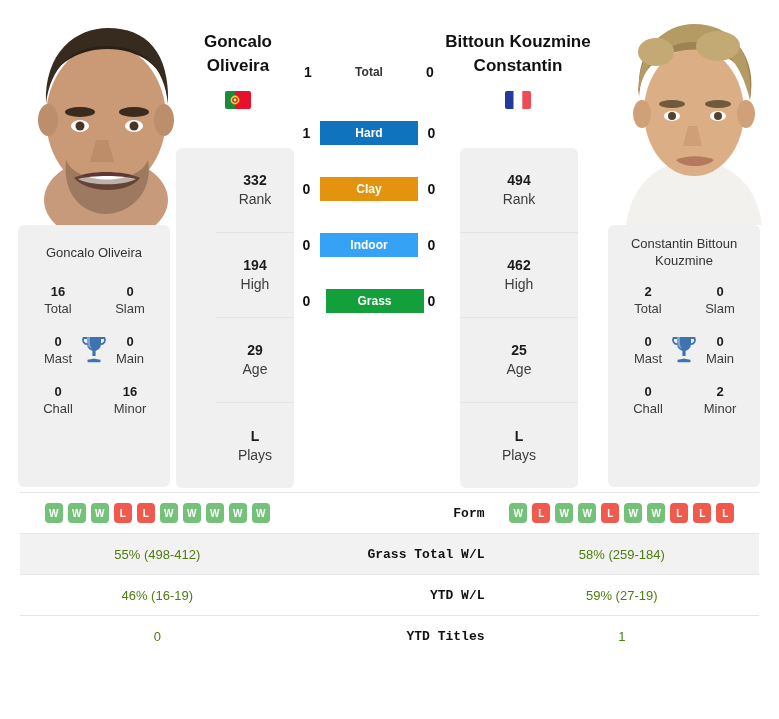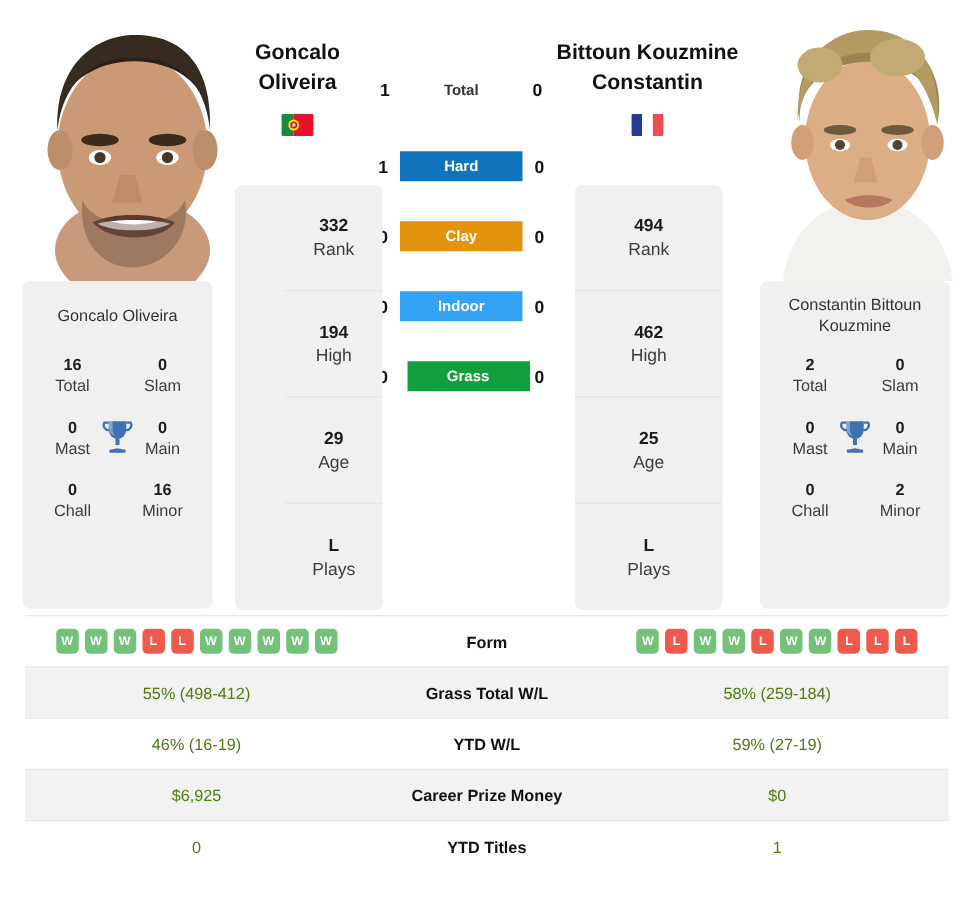--- a/index.html
+++ b/index.html
@@ -45,21 +45,21 @@
   .trophy-icon {
     position: absolute; left: 50%; transform: translateX(-50%);
     top: 52px; width: 26px; height: 28px;
   }
 
   
   .scard {
     position: absolute; top: 148px; width: 118px; height: 340px;
     background: #f0f0f0; border-radius: 6px; overflow: hidden;
   }
-  .scard-left  { left: 188px; padding-left: 40px; }
+  .scard-left  { left: 176px; padding-left: 40px; }
   .scard-right { left: 460px; }
   .sbox {
     height: 85px; display: flex; flex-direction: column;
     align-items: center; justify-content: center;
     border-bottom: 1px solid #e4e4e4;
   }
   .sbox:last-child { border-bottom: none; }
   .snum { font-size: 14px; font-weight: bold; color: #1c1c1c; line-height: 19px; }
   .slab { font-size: 14px; color: #3c3c3c; line-height: 19px; }
 
@@ -100,21 +100,21 @@
   
   .table { position: absolute; left: 20px; top: 492px; width: 739px; }
   .trow2 {
     display: flex; align-items: center; height: 41px;
     border-top: 1px solid #e7e7e7;
   }
   .trow2.alt { background: #f2f2f2; }
   .tcol { flex: 1 1 0; display: flex; align-items: center; }
   .tcol-left  { justify-content: center; }
   .tcol-right { justify-content: center; }
-  .tcol-mid   { flex: 0 0 190px; justify-content: center; }
+  .tcol-mid   { flex: 0 0 190px; justify-content: flex-end; font-family: Liberation Mono, monospace; }
   .tval { font-size: 13px; color: #4d7c0f; }
   .tmid { font-size: 13px; font-weight: bold; color: #111; }
   .form-strip { display: flex; gap: 5px; }
   .badge {
     width: 18px; height: 20px; border-radius: 4px;
     display: flex; align-items: center; justify-content: center;
     color: #ffffff; font-size: 10px; font-weight: bold;
   }
   .badge.w { background: #74c17a; }
   .badge.l { background: #ef5a4c; }
@@ -406,31 +406,20 @@
         <span class="tval">46% (16-19)</span>
       </div>
       <div class="tcol tcol-mid">
         <span class="tmid">YTD W/L</span>
       </div>
       <div class="tcol tcol-right">
         <span class="tval">59% (27-19)</span>
       </div>
     </div>
 
-    <div class="trow2 alt">
-      <div class="tcol tcol-left">
-        <span class="tval">$6,925</span>
-      </div>
-      <div class="tcol tcol-mid">
-        <span class="tmid">Career Prize Money</span>
-      </div>
-      <div class="tcol tcol-right">
-        <span class="tval">$0</span>
-      </div>
-    </div>
 
     <div class="trow2">
       <div class="tcol tcol-left">
         <span class="tval">0</span>
       </div>
       <div class="tcol tcol-mid">
         <span class="tmid">YTD Titles</span>
       </div>
       <div class="tcol tcol-right">
         <span class="tval">1</span>

